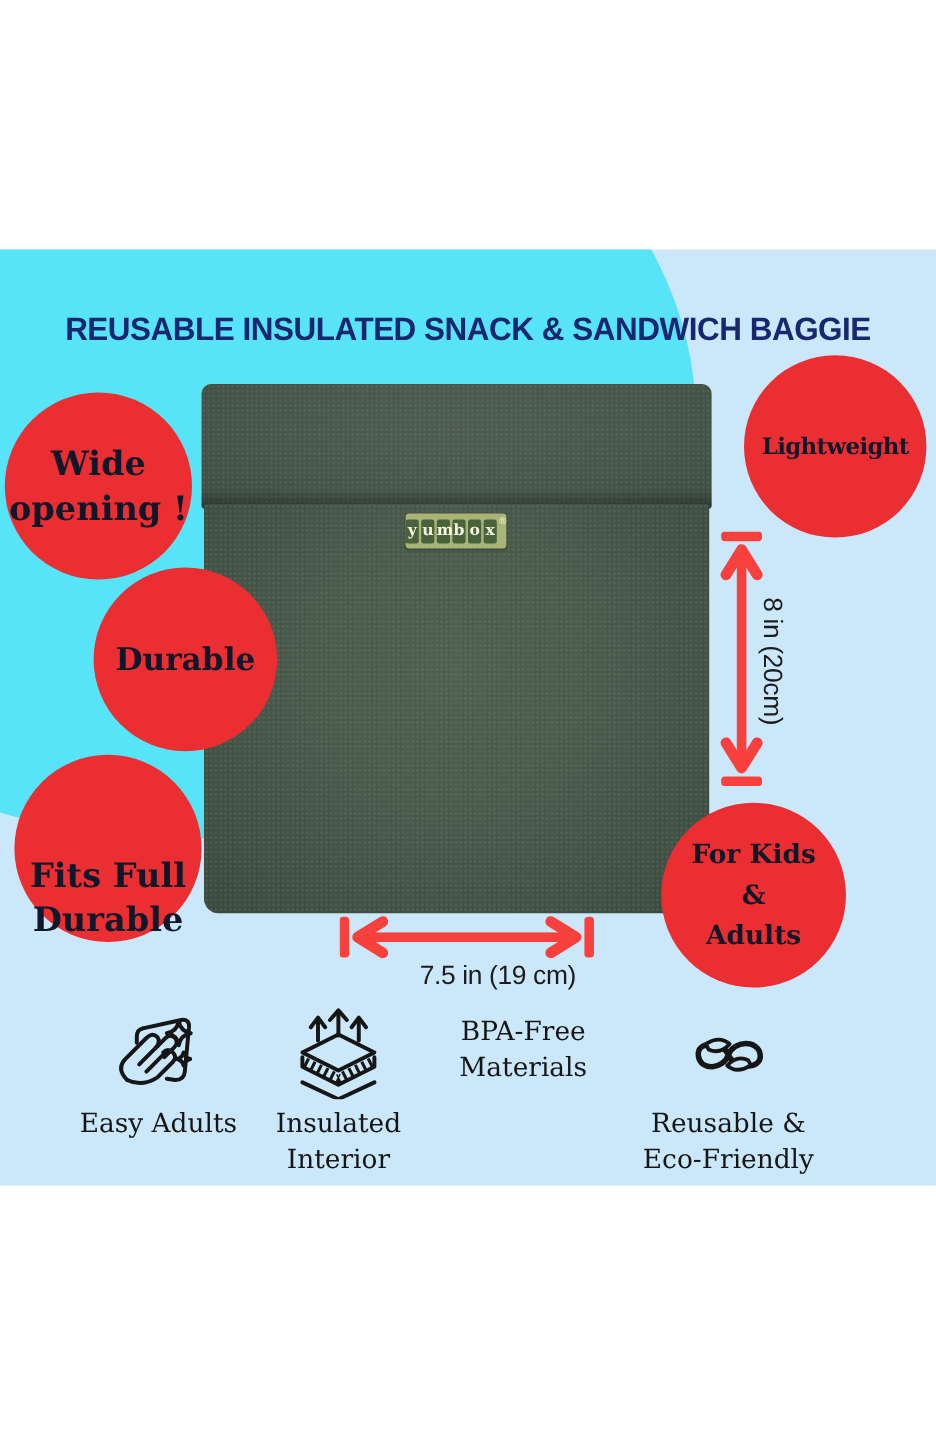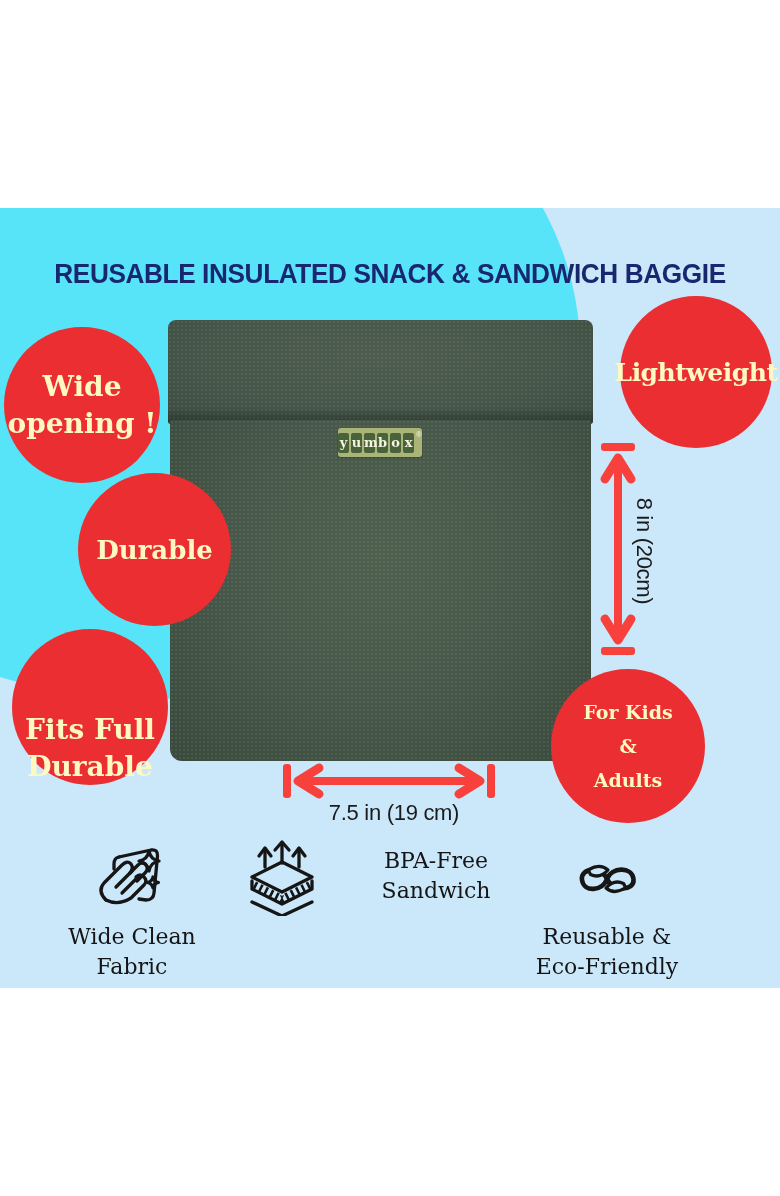--- a/index.html
+++ b/index.html
@@ -23,34 +23,34 @@
   .bag-texture{position:absolute;inset:0;border-radius:inherit;
             background-image:radial-gradient(rgba(195,210,195,0.10) 1px, transparent 1.3px);
             background-size:4px 4px;}
   .tag{position:absolute;left:338px;top:220px;width:84px;height:29px;z-index:2;
        background:#a9b577;border-radius:3px;display:flex;align-items:center;justify-content:center;
        gap:2px;box-shadow:0 1px 2px rgba(0,0,0,0.3);}
   .tag .tile{width:11px;height:20px;background:#4a623c;border-radius:2px;color:#f3f5df;
        font-family:"DejaVu Serif",serif;font-size:13px;line-height:20px;text-align:center;font-weight:bold;}
   .tag .reg{color:#f3f5df;font-size:8px;align-self:flex-start;margin-top:2px;}
   
-  .circle{position:absolute;border-radius:50%;background:#ea2e31;color:#fef9c3;z-index:3;
+  .circle{position:absolute;border-radius:50%;background:#ea2e31;color:#0f172a;z-index:3;
           display:flex;flex-direction:column;align-items:center;justify-content:center;
           text-align:center;font-family:"DejaVu Serif",serif;font-weight:bold;}
   #c-wide{left:4px;top:119px;width:156px;height:156px;font-size:28px;line-height:37px;}
   #c-durable{left:78px;top:265px;width:153px;height:153px;font-size:26px;}
   #c-fits{left:12px;top:421px;width:156px;height:156px;font-size:28px;line-height:37px;justify-content:flex-end;}
-  #c-light{left:620px;top:88px;width:152px;height:152px;font-size:25px;letter-spacing:-0.5px;}
-  #c-kids{left:551px;top:461px;width:154px;height:154px;font-size:19px;line-height:34px;}
+  #c-light{left:620px;top:88px;width:152px;height:152px;font-size:19px;letter-spacing:-0.5px;}
+  #c-kids{left:551px;top:461px;width:154px;height:154px;font-size:22px;line-height:34px;}
   
   .v-arrow{position:absolute;left:596px;top:235px;z-index:4;}
   .h-arrow{position:absolute;left:283px;top:551px;z-index:4;}
   .dim{position:absolute;z-index:4;color:#1b1b1b;font-size:22px;letter-spacing:-0.3px;text-align:center;}
   .dim-v{left:544px;top:330px;width:200px;height:26px;transform:rotate(90deg);}
-  .dim-h{left:294px;top:592px;width:200px;}
+  .dim-h{left:280px;top:592px;width:200px;text-align:right;}
   
   .feature{position:absolute;top:630px;width:170px;z-index:2;text-align:center;}
   #f-0{left:47px;} #f-1{left:197px;} #f-2{left:351px;} #f-3{left:522px;}
   .feature .icon{width:76px;height:76px;margin:0 auto;}
   .feature .icon svg{display:block;}
   .flabel{margin-top:8px;color:#151515;font-family:"DejaVu Serif",serif;font-size:22px;line-height:30px;}
   .stroke{fill:none;stroke:#161616;stroke-width:3.3;stroke-linecap:round;stroke-linejoin:round;}
 </style>
 </head>
 <body>
@@ -123,46 +123,49 @@
           <path class="stroke" d="M12,62 Q3,53 10,45 L28,27 Q33,22 37,26 Q40,30 36,35"></path>
           <path class="stroke" d="M36,35 L44,27 Q48,23 52,27 Q55,31 51,35 L43,43"></path>
           <path class="stroke" d="M12,62 Q24,68 37,60 L50,47 Q54,43 50,39 Q46,35 42,39"></path>
           <path class="stroke" d="M22,49 L38,33"></path>
           <path class="stroke" d="M28,55 L44,39"></path>
           <path class="stroke" d="M55,13 Q56.5,21.5 65,23 Q56.5,24.5 55,33 Q53.5,24.5 45,23 Q53.5,21.5 55,13 Z"></path>
           <path class="stroke" d="M59,39 Q60,43.5 64.5,44.5 Q60,45.5 59,50 Q58,45.5 53.5,44.5 Q58,43.5 59,39 Z"></path>
         </svg>
       </div>
       <div class="flabel">
-        <div>Wide Clean</div>
-        <div>Fabric</div>
+        <div>Easy Adults</div>
       </div>
     </div>
 
     <div class="feature" id="f-1">
       <div class="icon">
         <svg width="76" height="78" viewBox="0 0 76 78">
           <path class="stroke" d="M38,25 L38,5"></path>
             <path class="stroke" d="M31,12 L38,4 L45,12"></path>
           <path class="stroke" d="M21,29 L21,11"></path>
             <path class="stroke" d="M15,18 L21,10 L27,18"></path>
           <path class="stroke" d="M55,29 L55,11"></path>
             <path class="stroke" d="M49,18 L55,10 L61,18"></path>
           <path class="stroke" d="M38,24 L68,39 L38,54 L8,39 Z"></path>
           <path class="stroke" d="M8,43 L8,51 L38,66 L68,51 L68,43"></path>
           <path d="M10,47.5 L38,61.5 L66,47.5" fill="none" stroke="#161616" stroke-width="9" stroke-dasharray="2.6 3.4"></path>
           <path class="stroke" d="M8,64 L38,78 L68,64"></path>
         </svg>
       </div>
+      <div class="flabel">
+        <div>Insulated</div>
+        <div>Interior</div>
+      </div>
     </div>
 
     <div class="feature" id="f-2">
       <div class="flabel">
         <div>BPA-Free</div>
-        <div>Sandwich</div>
+        <div>Materials</div>
       </div>
     </div>
 
     <div class="feature" id="f-3">
       <div class="icon">
         <svg width="76" height="76" viewBox="0 0 76 76">
           <path d="M38,41 C33,29 11,29 13,42 C15,55 34,53 38,41 C42,29 63,28 64.5,41 C66,54 43,53 38,41 Z" fill="none" stroke="#161616" stroke-width="4.6" stroke-linecap="round" stroke-linejoin="round"></path>
           <path d="M20,31.5 Q31,25 39,32 Q31,41 21.5,36.5 Q19.5,33.5 20,31.5 Z" fill="#cbe8fb" stroke="#161616" stroke-width="3.2" stroke-linejoin="round"></path>
           <path d="M56,50 Q45,57 37,50 Q45,41 54.5,45.5 Q56.5,48.5 56,50 Z" fill="#cbe8fb" stroke="#161616" stroke-width="3.2" stroke-linejoin="round"></path>
         </svg>

